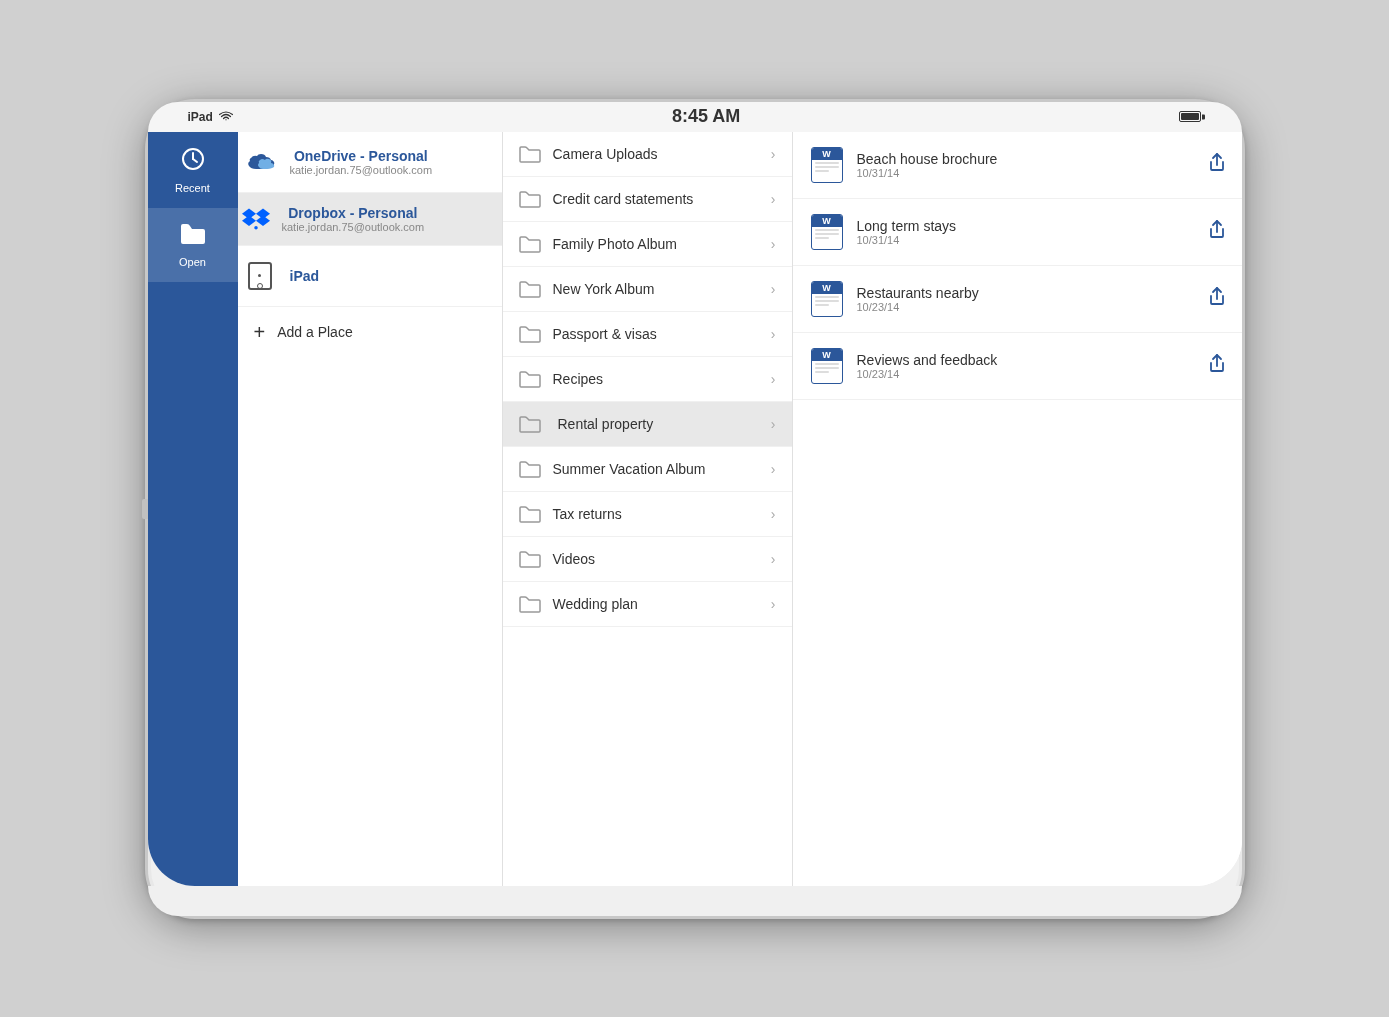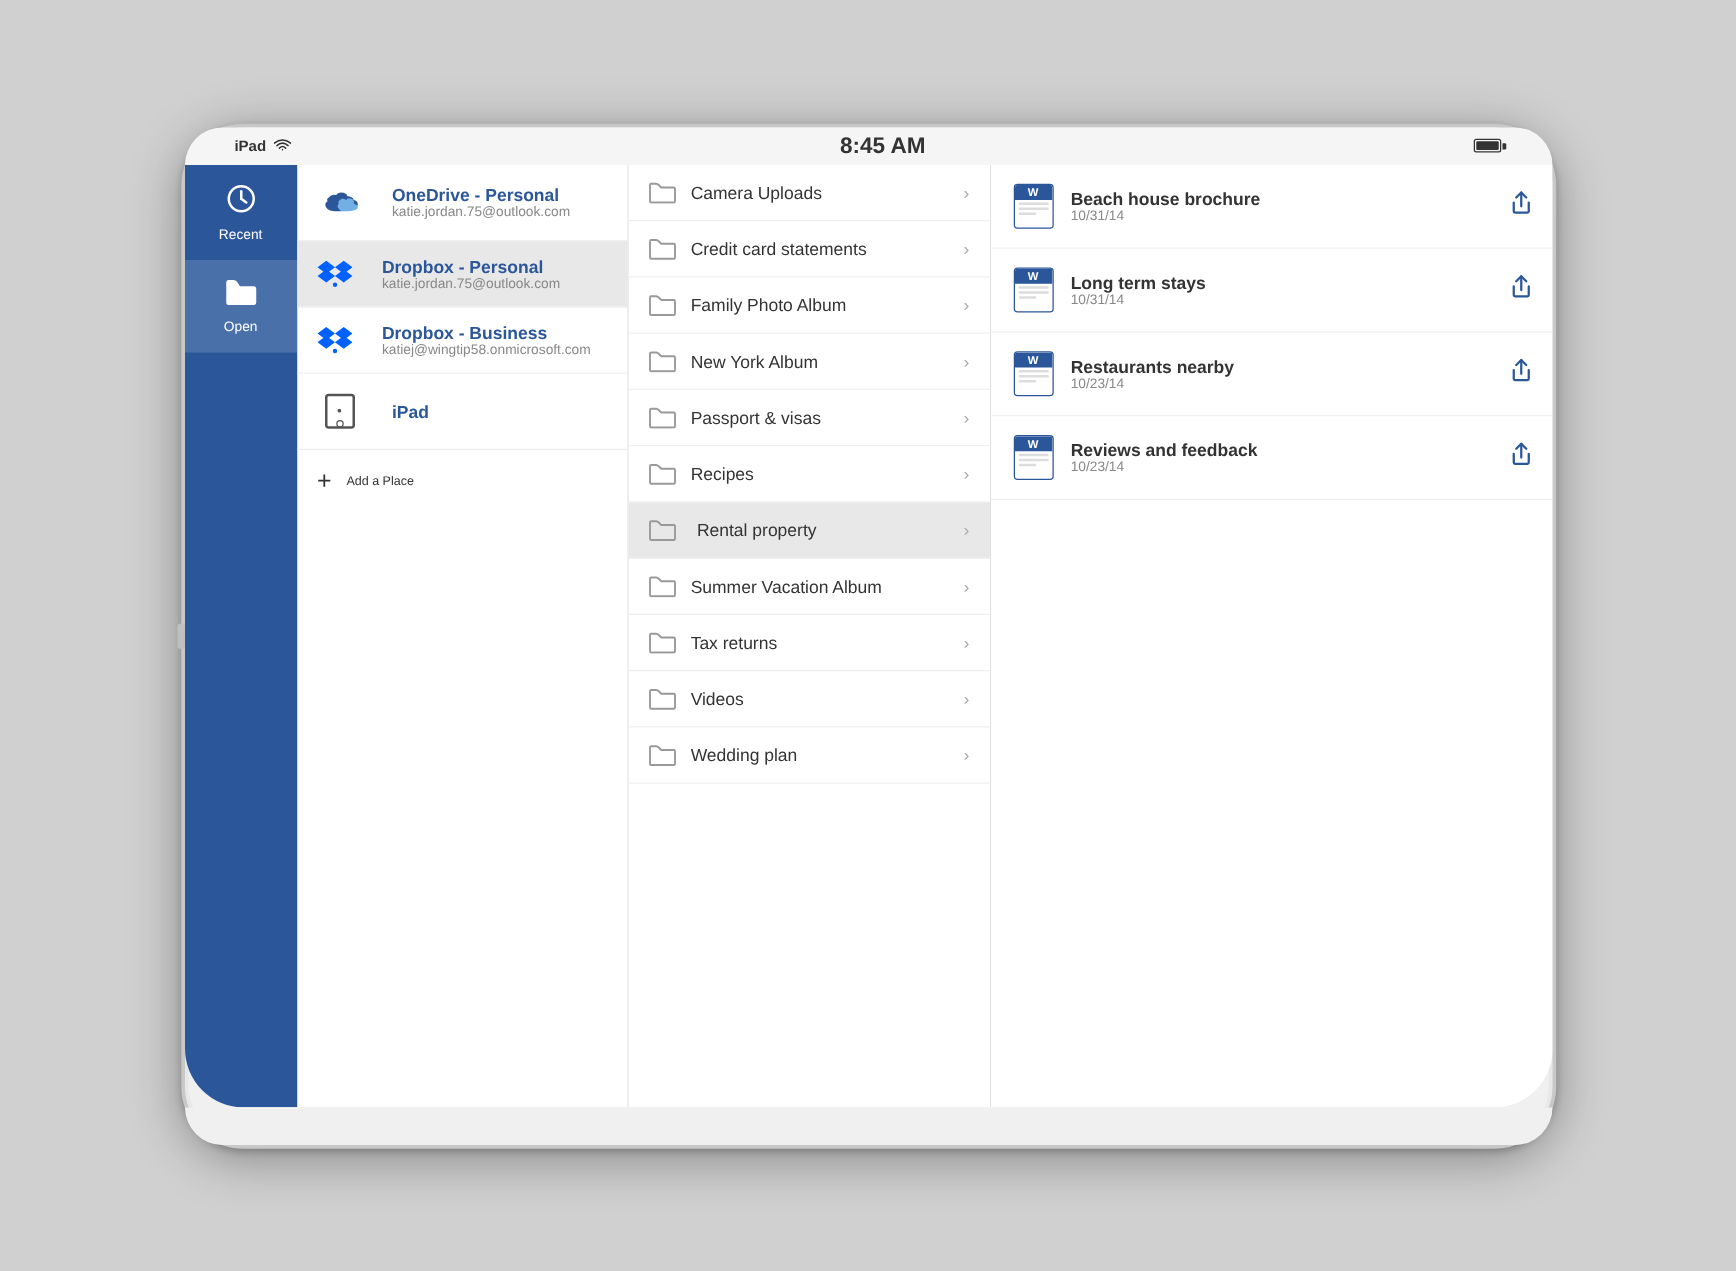--- a/index.html
+++ b/index.html
@@ -162,24 +162,25 @@
       background: white;
       border-right: 1px solid #e0e0e0;
       display: flex;
       flex-direction: column;
       flex-shrink: 0;
     }
 
     .account-item {
       display: flex;
       align-items: center;
-      padding: 12px 16px;
+      padding: 12px 4px;
       cursor: pointer;
       border-bottom: 1px solid #f0f0f0;
-      gap: 24px;
+      gap: 12px;
+      text-align: center;
     }
     .account-item.selected {
       background: #e8e8e8;
     }
     .account-icon {
       width: 36px;
       height: 36px;
       display: flex;
       align-items: center;
       justify-content: center;
@@ -205,21 +206,21 @@
       padding: 14px 16px;
       cursor: pointer;
       gap: 12px;
     }
     .add-place-icon {
       font-size: 20px;
       color: #333;
       font-weight: 300;
     }
     .add-place-label {
-      font-size: 10px;
+      font-size: 14px;
       color: #333;
     }
 
     
     .folders-panel {
       width: 290px;
       background: white;
       border-right: 1px solid #e0e0e0;
       display: flex;
       flex-direction: column;
@@ -319,21 +320,21 @@
     .word-doc-line.short {
       width: 60%;
     }
 
     .file-info {
       flex: 1;
     }
     .file-name {
       font-size: 14px;
       color: #333;
-      font-weight: 700;
+      font-weight: 400;
     }
     .file-date {
       font-size: 11px;
       color: #888;
     }
     .file-share {
       color: #2b579a;
       font-size: 18px;
       cursor: pointer;
     }
@@ -479,35 +480,20 @@
               <polygon points="16,16 8,10 0,16 8,22" fill="#0061FF"></polygon>
               <circle cx="16" cy="24" r="2" fill="#0061FF"></circle>
             </svg>
           </div>
           <div class="account-text">
             <span class="account-name">Dropbox - Personal</span>
             <span class="account-email">katie.jordan.75@outlook.com</span>
           </div>
         </div>
 
-        <div class="account-item">
-          <div class="account-icon dropbox-icon">
-            <svg width="32" height="28" viewBox="0 0 32 28">
-              <polygon points="8,2 16,8 8,14 0,8" fill="#0061FF"></polygon>
-              <polygon points="24,2 32,8 24,14 16,8" fill="#0061FF"></polygon>
-              <polygon points="16,16 24,10 32,16 24,22" fill="#0061FF"></polygon>
-              <polygon points="16,16 8,10 0,16 8,22" fill="#0061FF"></polygon>
-              <circle cx="16" cy="24" r="2" fill="#0061FF"></circle>
-            </svg>
-          </div>
-          <div class="account-text">
-            <span class="account-name">Dropbox - Business</span>
-            <span class="account-email">katiej@wingtip58.onmicrosoft.com</span>
-          </div>
-        </div>
 
         <div class="account-item">
           <div class="account-icon">
             <div class="ipad-device-icon">
               <div style="width:3px;height:3px;background:#555;border-radius:50%;margin-bottom:1px;"></div>
             </div>
           </div>
           <div class="account-text">
             <span class="account-name">iPad</span>
           </div>

